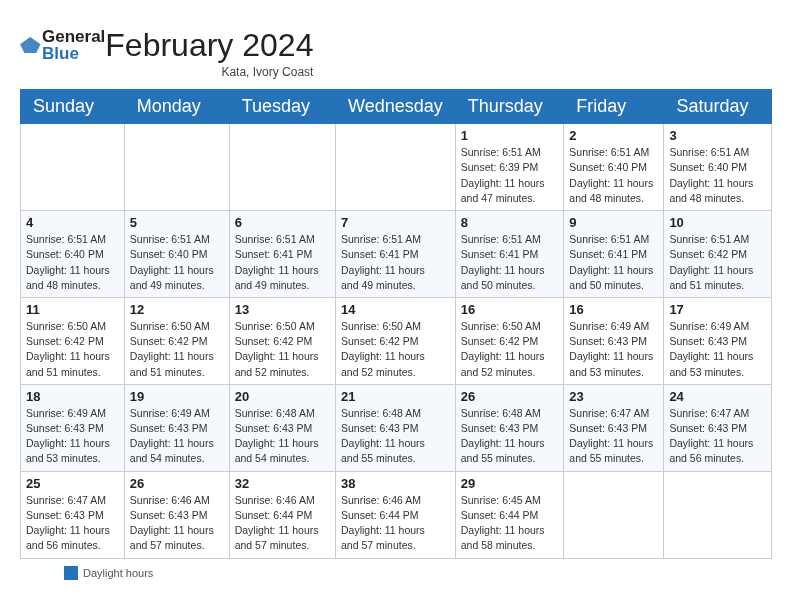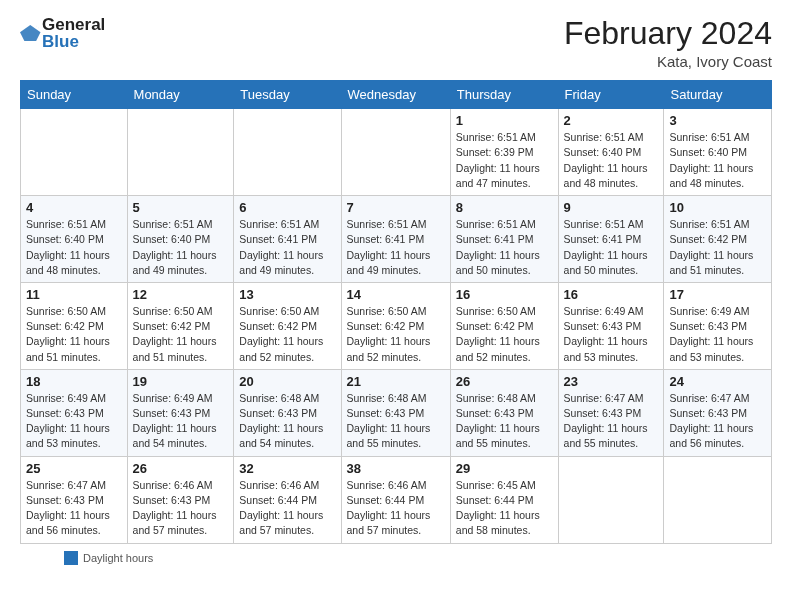--- a/index.html
+++ b/index.html
@@ -11,53 +11,54 @@
       padding: 0;
     }
     .page {
       width: 792px;
       min-height: 612px;
       background: #fff;
       padding: 16px 20px 12px 20px;
     }
     .header {
       display: flex;
-      justify-content: space-between;
+      justify-content: flex-start;
       align-items: flex-start;
       margin-bottom: 10px;
+      margin-top: 12px;
     }
     .logo-icon {
       width: 22px;
       height: 22px;
     }
     .title-block {
       text-align: right;
     }
     .main-title {
       font-size: 32px;
       font-weight: normal;
       color: #222;
       line-height: 1.1;
     }
     .subtitle {
-      font-size: 15px;
+      font-size: 12px;
       color: #444;
       margin-top: 2px;
     }
     .calendar-table {
       width: 100%;
       border-collapse: collapse;
       font-size: 11px;
     }
     .calendar-table th {
       background-color: #2672b8;
       color: #fff;
       text-align: left;
-      padding: 6px 6px;
-      font-size: 13px;
+      padding: 6px 12px;
+      font-size: 18px;
       font-weight: normal;
       border: 1px solid #2672b8;
     }
     .calendar-table td {
       border: 1px solid #ccc;
       vertical-align: top;
       padding: 4px 5px;
       width: 113px;
       min-height: 80px;
       background: #fff;

